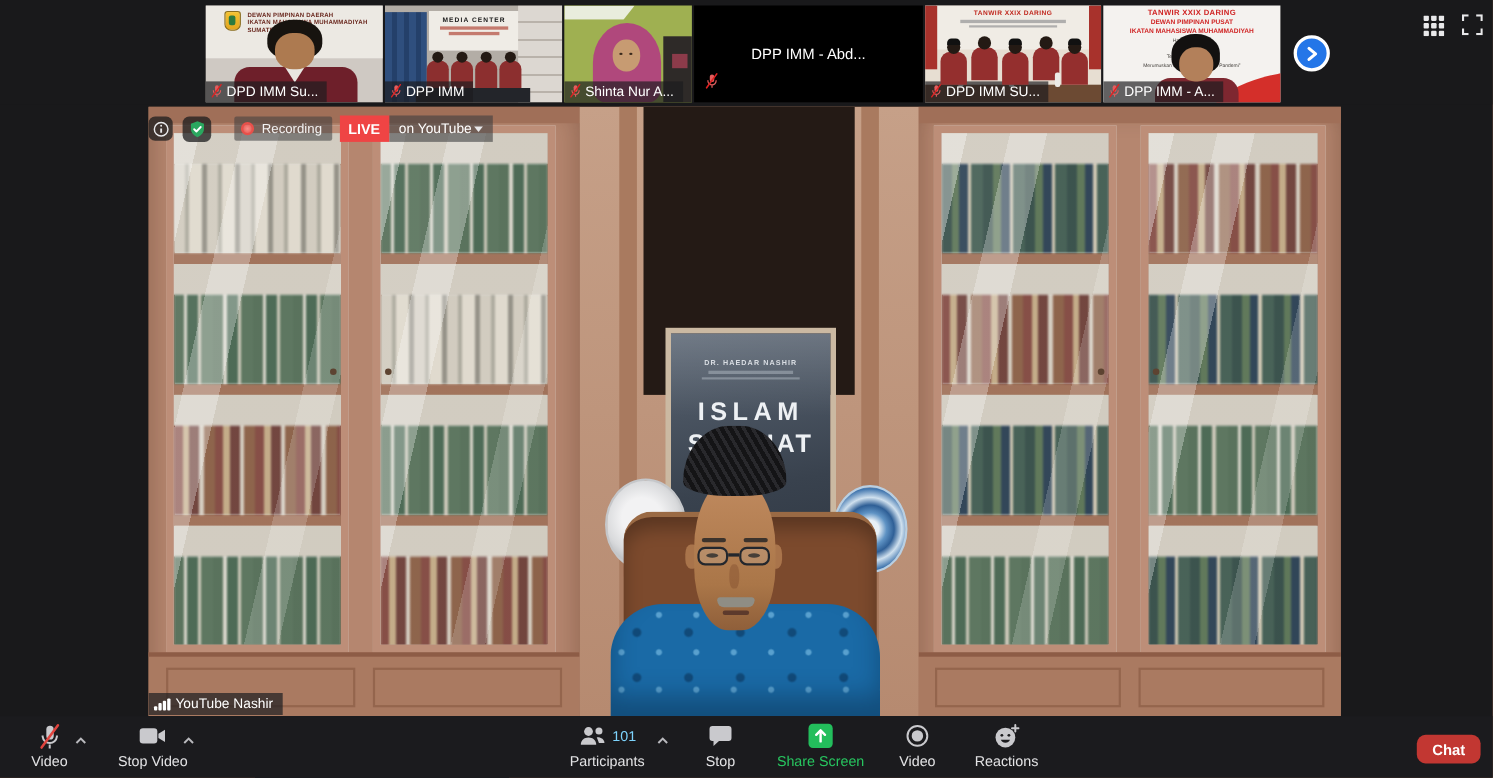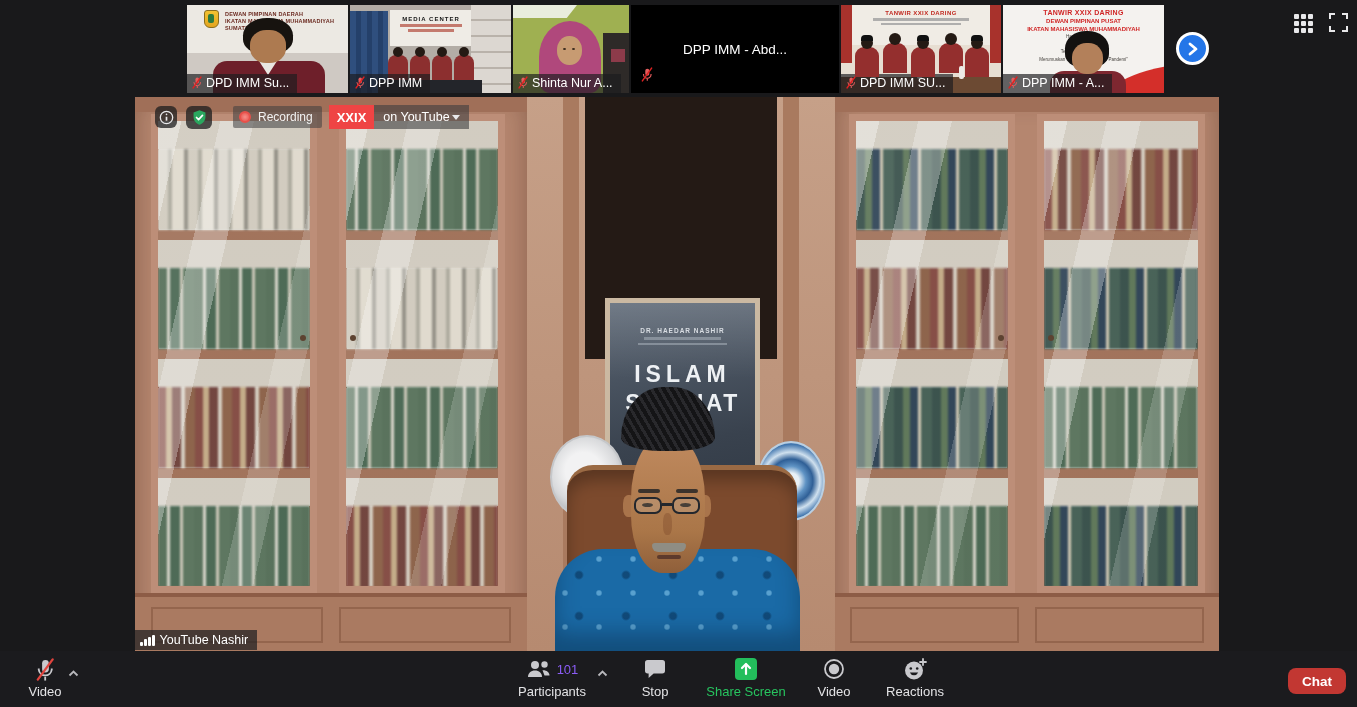--- a/index.html
+++ b/index.html
@@ -151,21 +151,21 @@
   .brow { position:absolute; top:392px; width:22px; height:4px; background:#3c332c; border-radius:2px; z-index:8; }
   .glassesL,.glassesR { position:absolute; top:400px; width:28px; height:17px; border:2.5px solid #23272d;
          border-radius:7px; background:rgba(222,232,238,.16); z-index:9; }
   .glassesL{left:499px;} .glassesR{left:537px;}
   .bridge { position:absolute; left:527px; top:406px; width:10px; height:2.5px; background:#23272d; z-index:9; }
   .eye { position:absolute; top:406px; width:11px; height:4px; background:#291f16; border-radius:50%; z-index:8; }
   .nose { position:absolute; left:528px; top:416px; width:9px; height:22px; background:rgba(120,70,40,.35); border-radius:40%; z-index:8; }
   .mustache { position:absolute; left:517px; top:446px; width:34px; height:9px; background:#8f8d84; border-radius:4px 4px 9px 9px; z-index:9; }
   .mouth { position:absolute; left:522px; top:458px; width:24px; height:4px; background:#5d3a2c; border-radius:3px; z-index:9; }
   
-  .badges { position:absolute; left:20px; top:8px; display:flex; align-items:center; z-index:20; }
+  .badges { position:absolute; left:0; top:8px; display:flex; align-items:center; z-index:20; }
   .sq { width:22px; height:22px; border-radius:6px; background:rgba(28,28,30,.75); display:flex; align-items:center; justify-content:center; }
   .sq.shield { width:26px; height:23px; margin-left:9px; }
   .recpill { display:flex; align-items:center; gap:7px; margin-left:21px; padding:4px 9px 4px 6px;
              background:rgba(62,62,64,.55); border-radius:2px; font-size:12px; color:#f2f2f2; }
   .recdot { width:12px; height:12px; border-radius:50%; border:2px solid #e8504a; background:radial-gradient(#f7908a,#e8504a); }
   .livebox { margin-left:7px; background:#ef4444; color:#fff; font-weight:bold; font-size:13px;
              padding:4px 8px; height:24px; display:flex; align-items:center; }
   .ytbox { background:rgba(62,62,64,.6); color:#fff; font-size:12.5px; height:24px;
            display:flex; align-items:center; gap:2px; padding:0 9px; }
   .caret-down { width:0; height:0; border-left:4px solid transparent; border-right:4px solid transparent; border-top:5px solid #e8e8ea; }
@@ -173,21 +173,21 @@
              background:rgba(32,32,35,.72); padding:3px 9px 3px 5px; font-size:12.5px; color:#fff; }
   .bars { display:flex; align-items:flex-end; gap:1.5px; height:11px; }
   .bars i { display:block; width:2.5px; background:#fff; border-radius:1px; }
   
   .toolbar { position:absolute; left:0; top:651px; width:1357px; height:56px; background:#1b1b1e; z-index:30; }
   .tb-item { position:absolute; top:5px; height:48px; display:flex; flex-direction:column; align-items:center;
              justify-content:flex-start; cursor:pointer; }
   .tb-iconrow { height:26px; display:flex; align-items:center; gap:5px; }
   .tb-label { font-size:13px; color:#e3e3e5; margin-top:2px; }
   .tb-label.green { color:#27c45f; }
-  .tb-count { font-size:13px; color:#8b5cf6; }
+  .tb-count { font-size:13px; color:#7dd3fc; }
   .tb-caret { position:absolute; top:14px; }
   .sharesq { width:22px; height:22px; background:#23be5c; border-radius:4px; display:flex; align-items:center; justify-content:center; }
   .leavebtn { position:absolute; left:1288px; top:17px; width:58px; height:26px; background:#c23732;
               border:none; border-radius:8px; color:#fff; font-size:13.5px; font-weight:bold;
               font-family:"Liberation Sans",sans-serif; cursor:pointer; }
 </style>
 </head>
 <body>
 
 <div class="strip">
@@ -519,21 +519,21 @@
       <svg width="17" height="17" viewBox="0 0 20 20">
           <path fill="#2aa75f" d="M10 1.5l7 2.6v5.2c0 4.4-3 7.7-7 9.2-4-1.5-7-4.8-7-9.2V4.1z"></path>
           <path d="M6.5 10l2.4 2.4 4.6-4.8" fill="none" stroke="#fff" stroke-width="2" stroke-linecap="round" stroke-linejoin="round"></path>
         </svg>
     </div>
     <div class="recpill">
       <span class="recdot"></span>
       <span>Recording</span>
     </div>
     <div class="livebox">
-      <span>XXIX</span>
+      <span>LIVE</span>
     </div>
     <div class="ytbox">
       <span>on YouTube</span>
       <span class="caret-down"></span>
     </div>
   </div>
 
   <div class="nametag">
     <span class="bars">
       <i style="height:4px;"></i>
@@ -555,20 +555,32 @@
           <line x1="12.2" y1="20.5" x2="12.2" y2="24.5" stroke="#c9c9cd" stroke-width="1.9"></line>
           <line x1="4.5" y1="23.5" x2="20" y2="2.5" stroke="#e0443e" stroke-width="2.4" stroke-linecap="round"></line>
         </svg>
     </div>
     <div class="tb-label">Video</div>
     <svg class="tb-caret" style="left:62px;" width="11" height="7" viewBox="0 0 11 7" fill="none" stroke="#b9b9bd" stroke-width="1.8">
         <path d="M1.5 5.5L5.5 1.5 9.5 5.5"></path>
       </svg>
   </div>
 
+  <div class="tb-item" style="left:96px; width:86px;">
+    <div class="tb-iconrow">
+      <svg width="26" height="20" viewBox="0 0 26 20">
+          <rect x="1" y="3" width="16" height="14" rx="3" fill="#c9c9cd"></rect>
+          <path d="M18 8l6-3.6v11.2L18 12z" fill="#c9c9cd"></path>
+        </svg>
+    </div>
+    <div class="tb-label">Stop Video</div>
+    <svg class="tb-caret" style="left:70px;" width="11" height="7" viewBox="0 0 11 7" fill="none" stroke="#b9b9bd" stroke-width="1.8">
+        <path d="M1.5 5.5L5.5 1.5 9.5 5.5"></path>
+      </svg>
+  </div>
 
   <div class="tb-item" style="left:505px; width:94px;">
     <div class="tb-iconrow">
       <svg width="26" height="20" viewBox="0 0 26 20">
           <circle cx="9" cy="6" r="4" fill="#c9c9cd"></circle>
           <path d="M2 18c0-4 3-6.5 7-6.5s7 2.5 7 6.5z" fill="#c9c9cd"></path>
           <circle cx="18.5" cy="5.5" r="3.2" fill="#c9c9cd"></circle>
           <path d="M16.5 11.2c3.6-.4 7 1.8 7 5.3h-5" fill="#c9c9cd"></path>
         </svg>
       <span class="tb-count">101</span>

